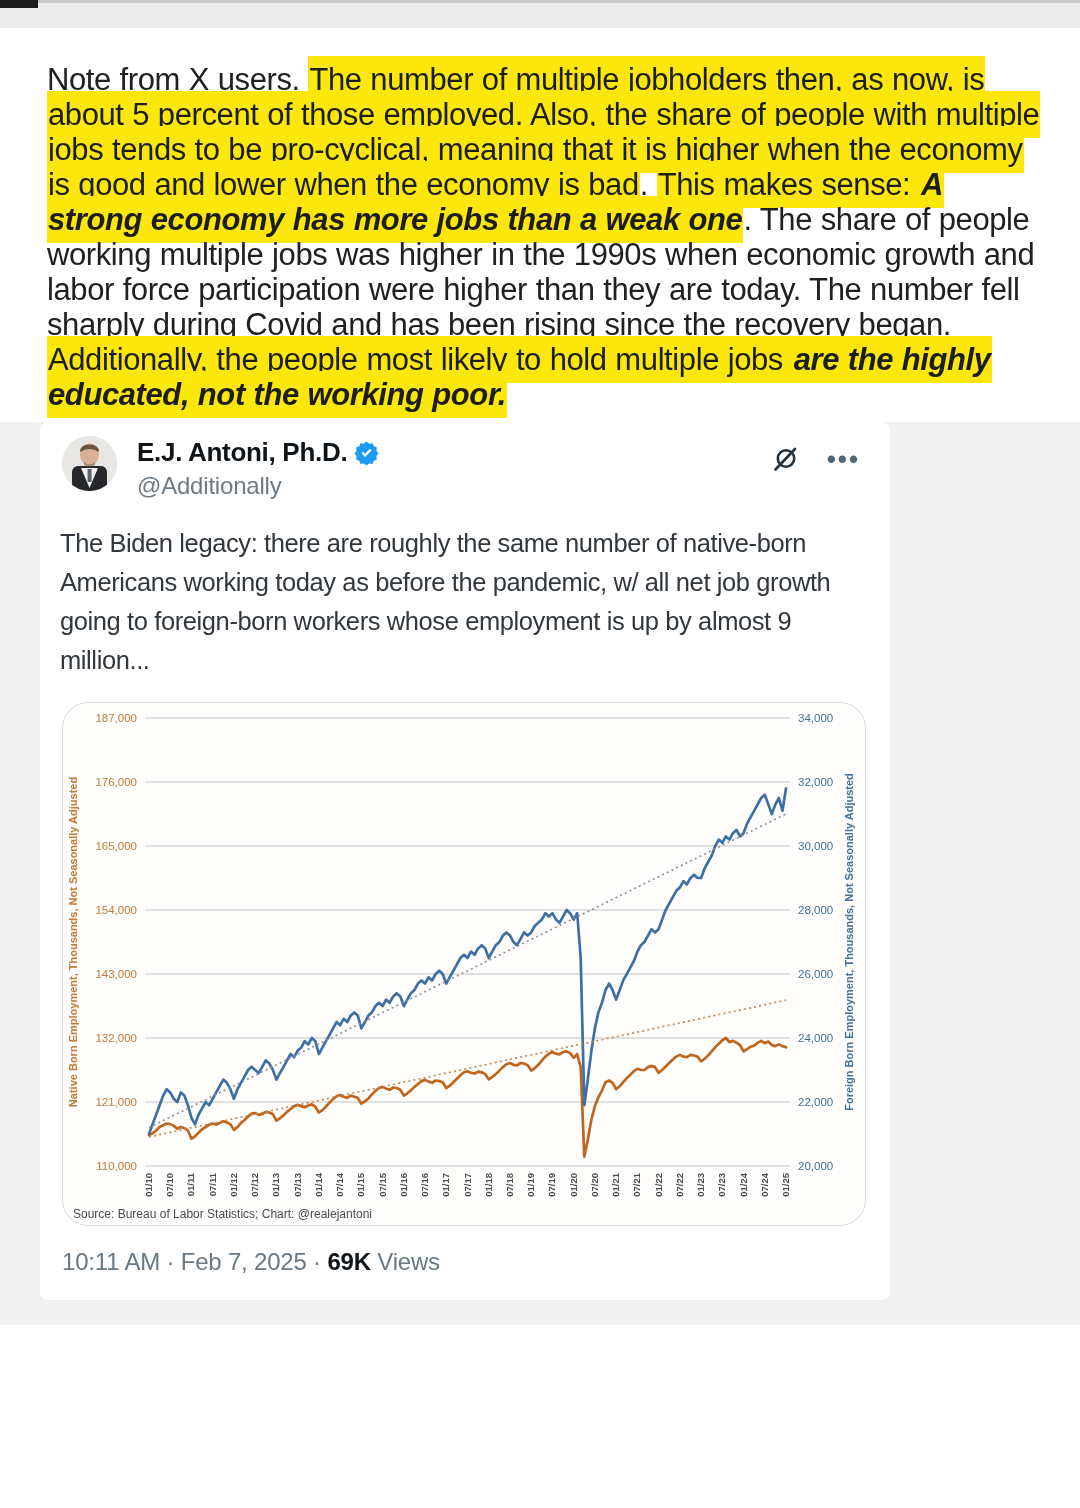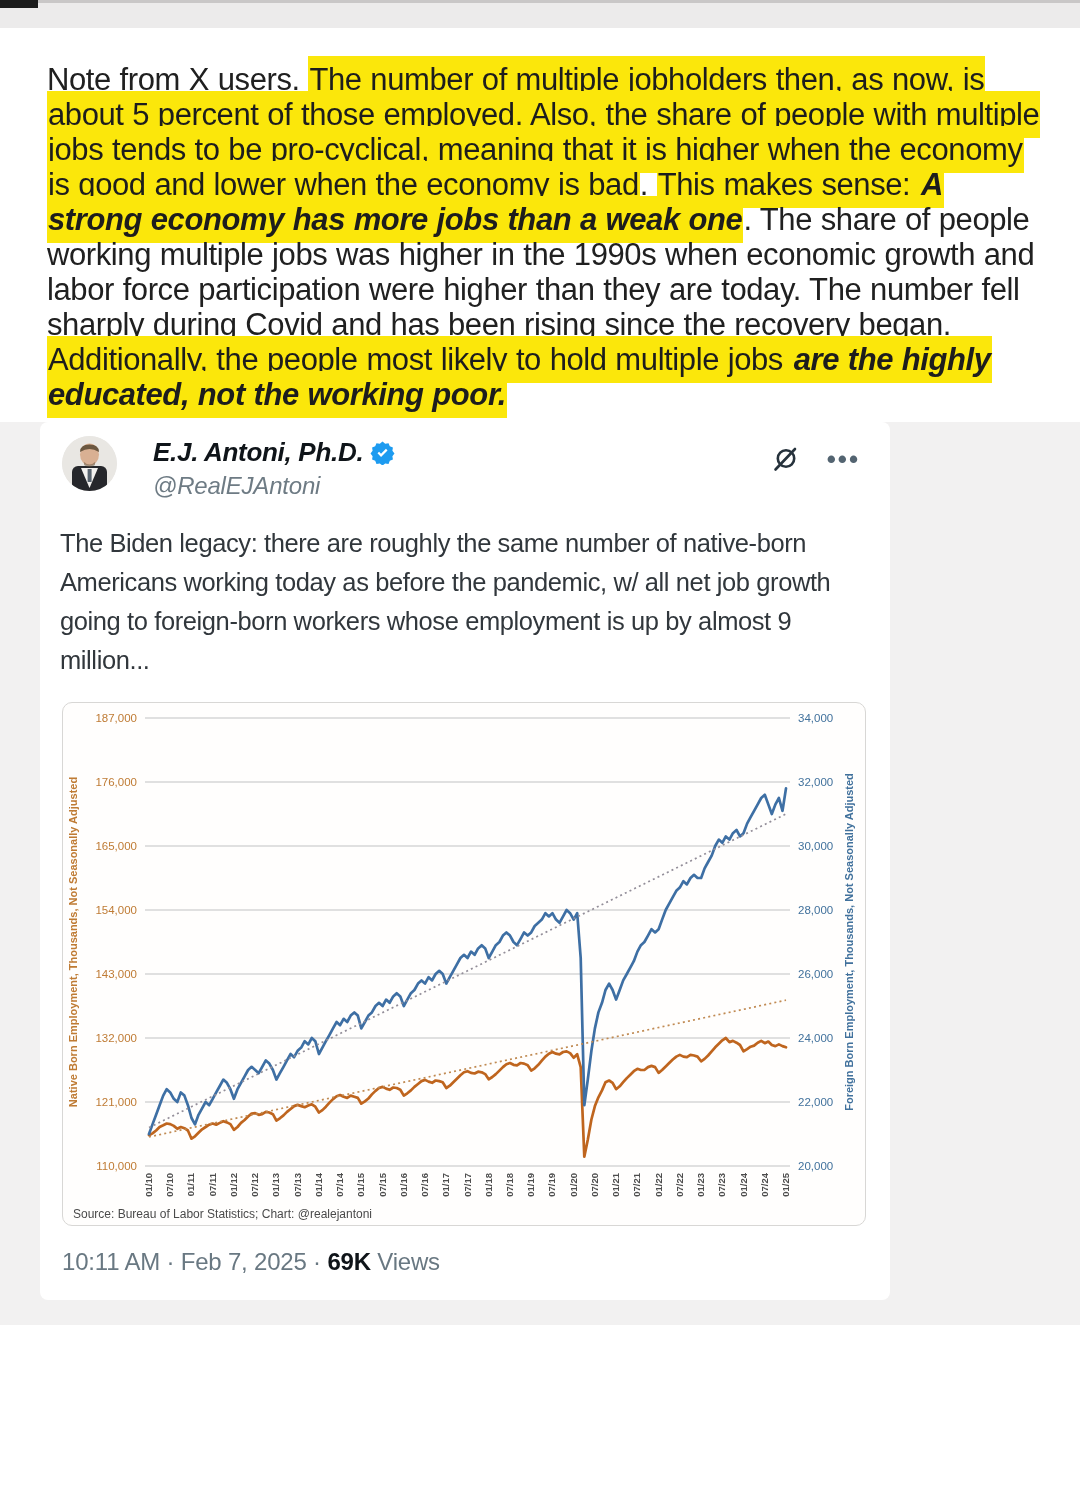--- a/index.html
+++ b/index.html
@@ -26,38 +26,38 @@
   .note-text .bi { font-weight:700; font-style:italic; }
 
   
   .tweet-section { background:#f2f1f1; padding:0 0 25px 0; min-height:868px; }
   .tweet-card {
     margin-left:40px; width:850px; background:#ffffff; border-radius:8px;
     padding:14px 0 20px 0;
   }
   .tweet-header { display:flex; align-items:flex-start; padding:0 30px 0 22px; }
   .avatar { width:55px; height:55px; border-radius:50%; overflow:hidden; flex:0 0 55px; background:#e9e7e4; }
-  .id-block { margin-left:36px; flex:1 1 auto; padding-top:1px;font-style:italic; }
+  .id-block { margin-left:20px; flex:1 1 auto; padding-top:1px; }
   .author-row { display:flex; align-items:center; gap:7px; }
   .author-name { font-size:26px; font-weight:700; color:#0f1419; letter-spacing:-0.3px; }
   .badge { width:25px; height:25px; display:inline-block; }
   .handle { font-size:24px; color:#6e7b84; margin-top:4px; letter-spacing:-0.2px; }
   .header-actions { display:flex; align-items:center; gap:26px; padding-top:8px; }
   .grok-btn, .more-btn { background:none; border:none; cursor:pointer; padding:0; line-height:0; }
   .more-btn { color:#536471; font-size:26px; letter-spacing:2px; line-height:10px; font-weight:700; }
 
   .tweet-body {
     margin:24px 24px 0 20px; width:806px;
     font-size:25.5px; line-height:39px; color:#31373c; letter-spacing:-0.4px;
   }
 
   
   .chart-card {
     margin:22px 0 0 22px; width:804px; height:524px;
-    border:1.5px solid #d8d7d5; border-radius:10px; background:#fffefd;
+    border:1.5px solid #d8d7d5; border-radius:26px; background:#fffefd;
     position:relative; overflow:hidden; cursor:pointer;
   }
   .chart-card svg { display:block; }
 
   .timestamp-row { margin:22px 0 4px 22px; font-size:24px; color:#697882; letter-spacing:-0.2px; }
   .timestamp-row .views-count { color:#0f1419; font-weight:700; }
 </style>
 </head>
 <body>
 
@@ -89,21 +89,21 @@
         <div class="id-block">
           <div class="author-row">
             <span class="author-name">E.J. Antoni, Ph.D.</span>
             <span class="badge">
               <svg width="25" height="25" viewBox="0 0 24 24">
                 <path fill="#1d9bf0" d="M12 1.5l2.6 2 3.2-.5 1.2 3 3 1.2-.5 3.2 2 2.6-2 2.6.5 3.2-3 1.2-1.2 3-3.2-.5-2.6 2-2.6-2-3.2.5-1.2-3-3-1.2.5-3.2-2-2.6 2-2.6-.5-3.2 3-1.2 1.2-3 3.2.5z"></path>
                 <path fill="#ffffff" d="M10.6 16.2l-3.4-3.4 1.5-1.5 1.9 1.9 4.7-4.7 1.5 1.5z"></path>
               </svg>
             </span>
           </div>
-          <div class="handle">@RealEJAntoni</div>
+          <div class="handle">@Additionally</div>
         </div>
         <div class="header-actions">
           <button class="grok-btn" aria-label="Grok">
             <svg width="30" height="30" viewBox="0 0 30 30">
               <circle cx="15" cy="14.5" r="8.2" fill="none" stroke="#26323c" stroke-width="2.6"></circle>
               <line x1="4.5" y1="25.5" x2="24" y2="5" stroke="#26323c" stroke-width="2.6" stroke-linecap="round"></line>
             </svg>
           </button>
           <button class="more-btn" aria-label="More">•••</button>
         </div>

